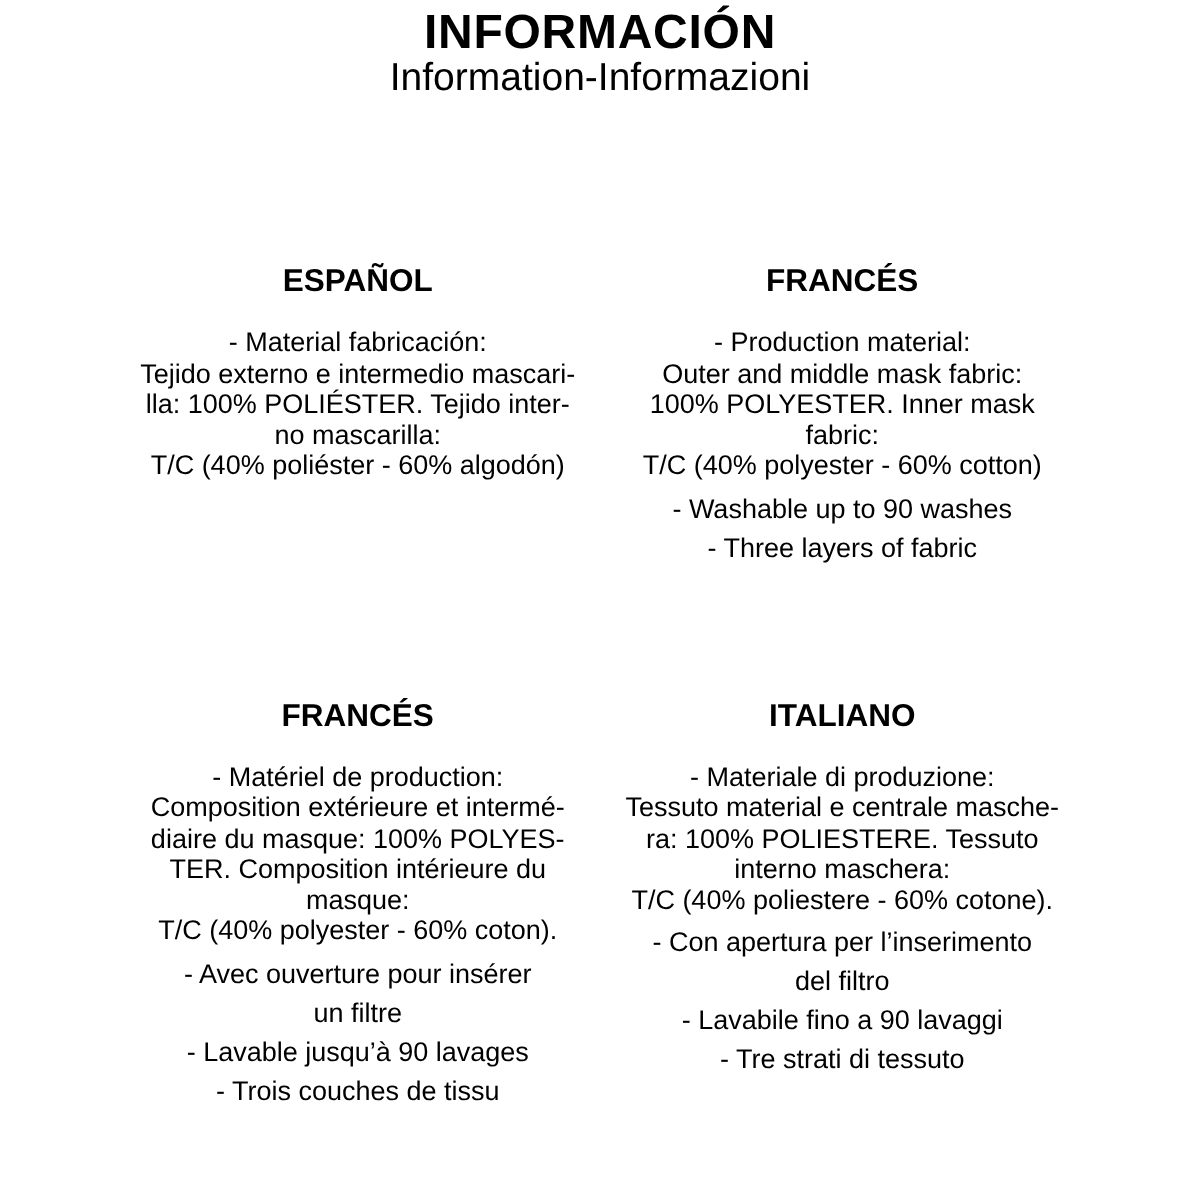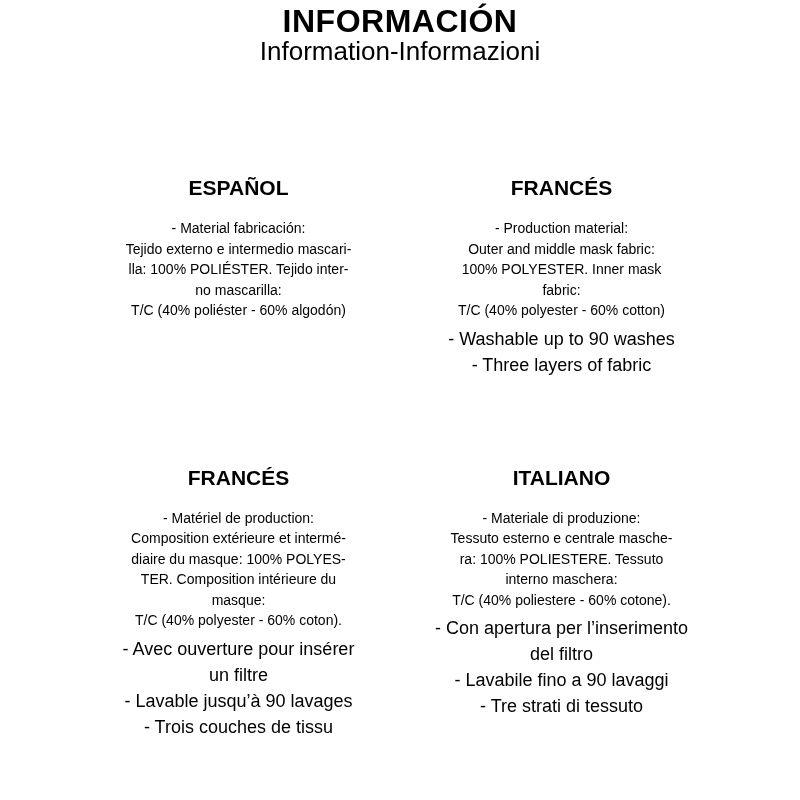--- a/index.html
+++ b/index.html
@@ -44,21 +44,21 @@
   .lang-section {
     text-align: center;
   }
   .lang-title {
     font-size: 21px;
     font-weight: bold;
     line-height: 24px;
     margin-bottom: 18px;
   }
   .intro-block {
-    font-size: 14px;
+    font-size: 18px;
     line-height: 20.5px;
   }
   .bullet-block {
     font-size: 18px;
     line-height: 26px;
     margin-top: 5px;
   }
   .intro-block .line, .bullet-block .line {
     white-space: nowrap;
   }
@@ -115,21 +115,21 @@
           <div class="line">un filtre</div>
           <div class="line">- Lavable jusqu’à 90 lavages</div>
           <div class="line">- Trois couches de tissu</div>
         </div>
     </div>
 
     <div class="lang-section">
       <div class="lang-title">ITALIANO</div>
       <div class="intro-block">
           <div class="line">- Materiale di produzione:</div>
-          <div class="line">Tessuto esterno e centrale masche-</div>
+          <div class="line">Tessuto material e centrale masche-</div>
           <div class="line">ra: 100% POLIESTERE. Tessuto</div>
           <div class="line">interno maschera:</div>
           <div class="line">T/C (40% poliestere - 60% cotone).</div>
         </div>
       <div class="bullet-block">
           <div class="line">- Con apertura per l’inserimento</div>
           <div class="line">del filtro</div>
           <div class="line">- Lavabile fino a 90 lavaggi</div>
           <div class="line">- Tre strati di tessuto</div>
         </div>

